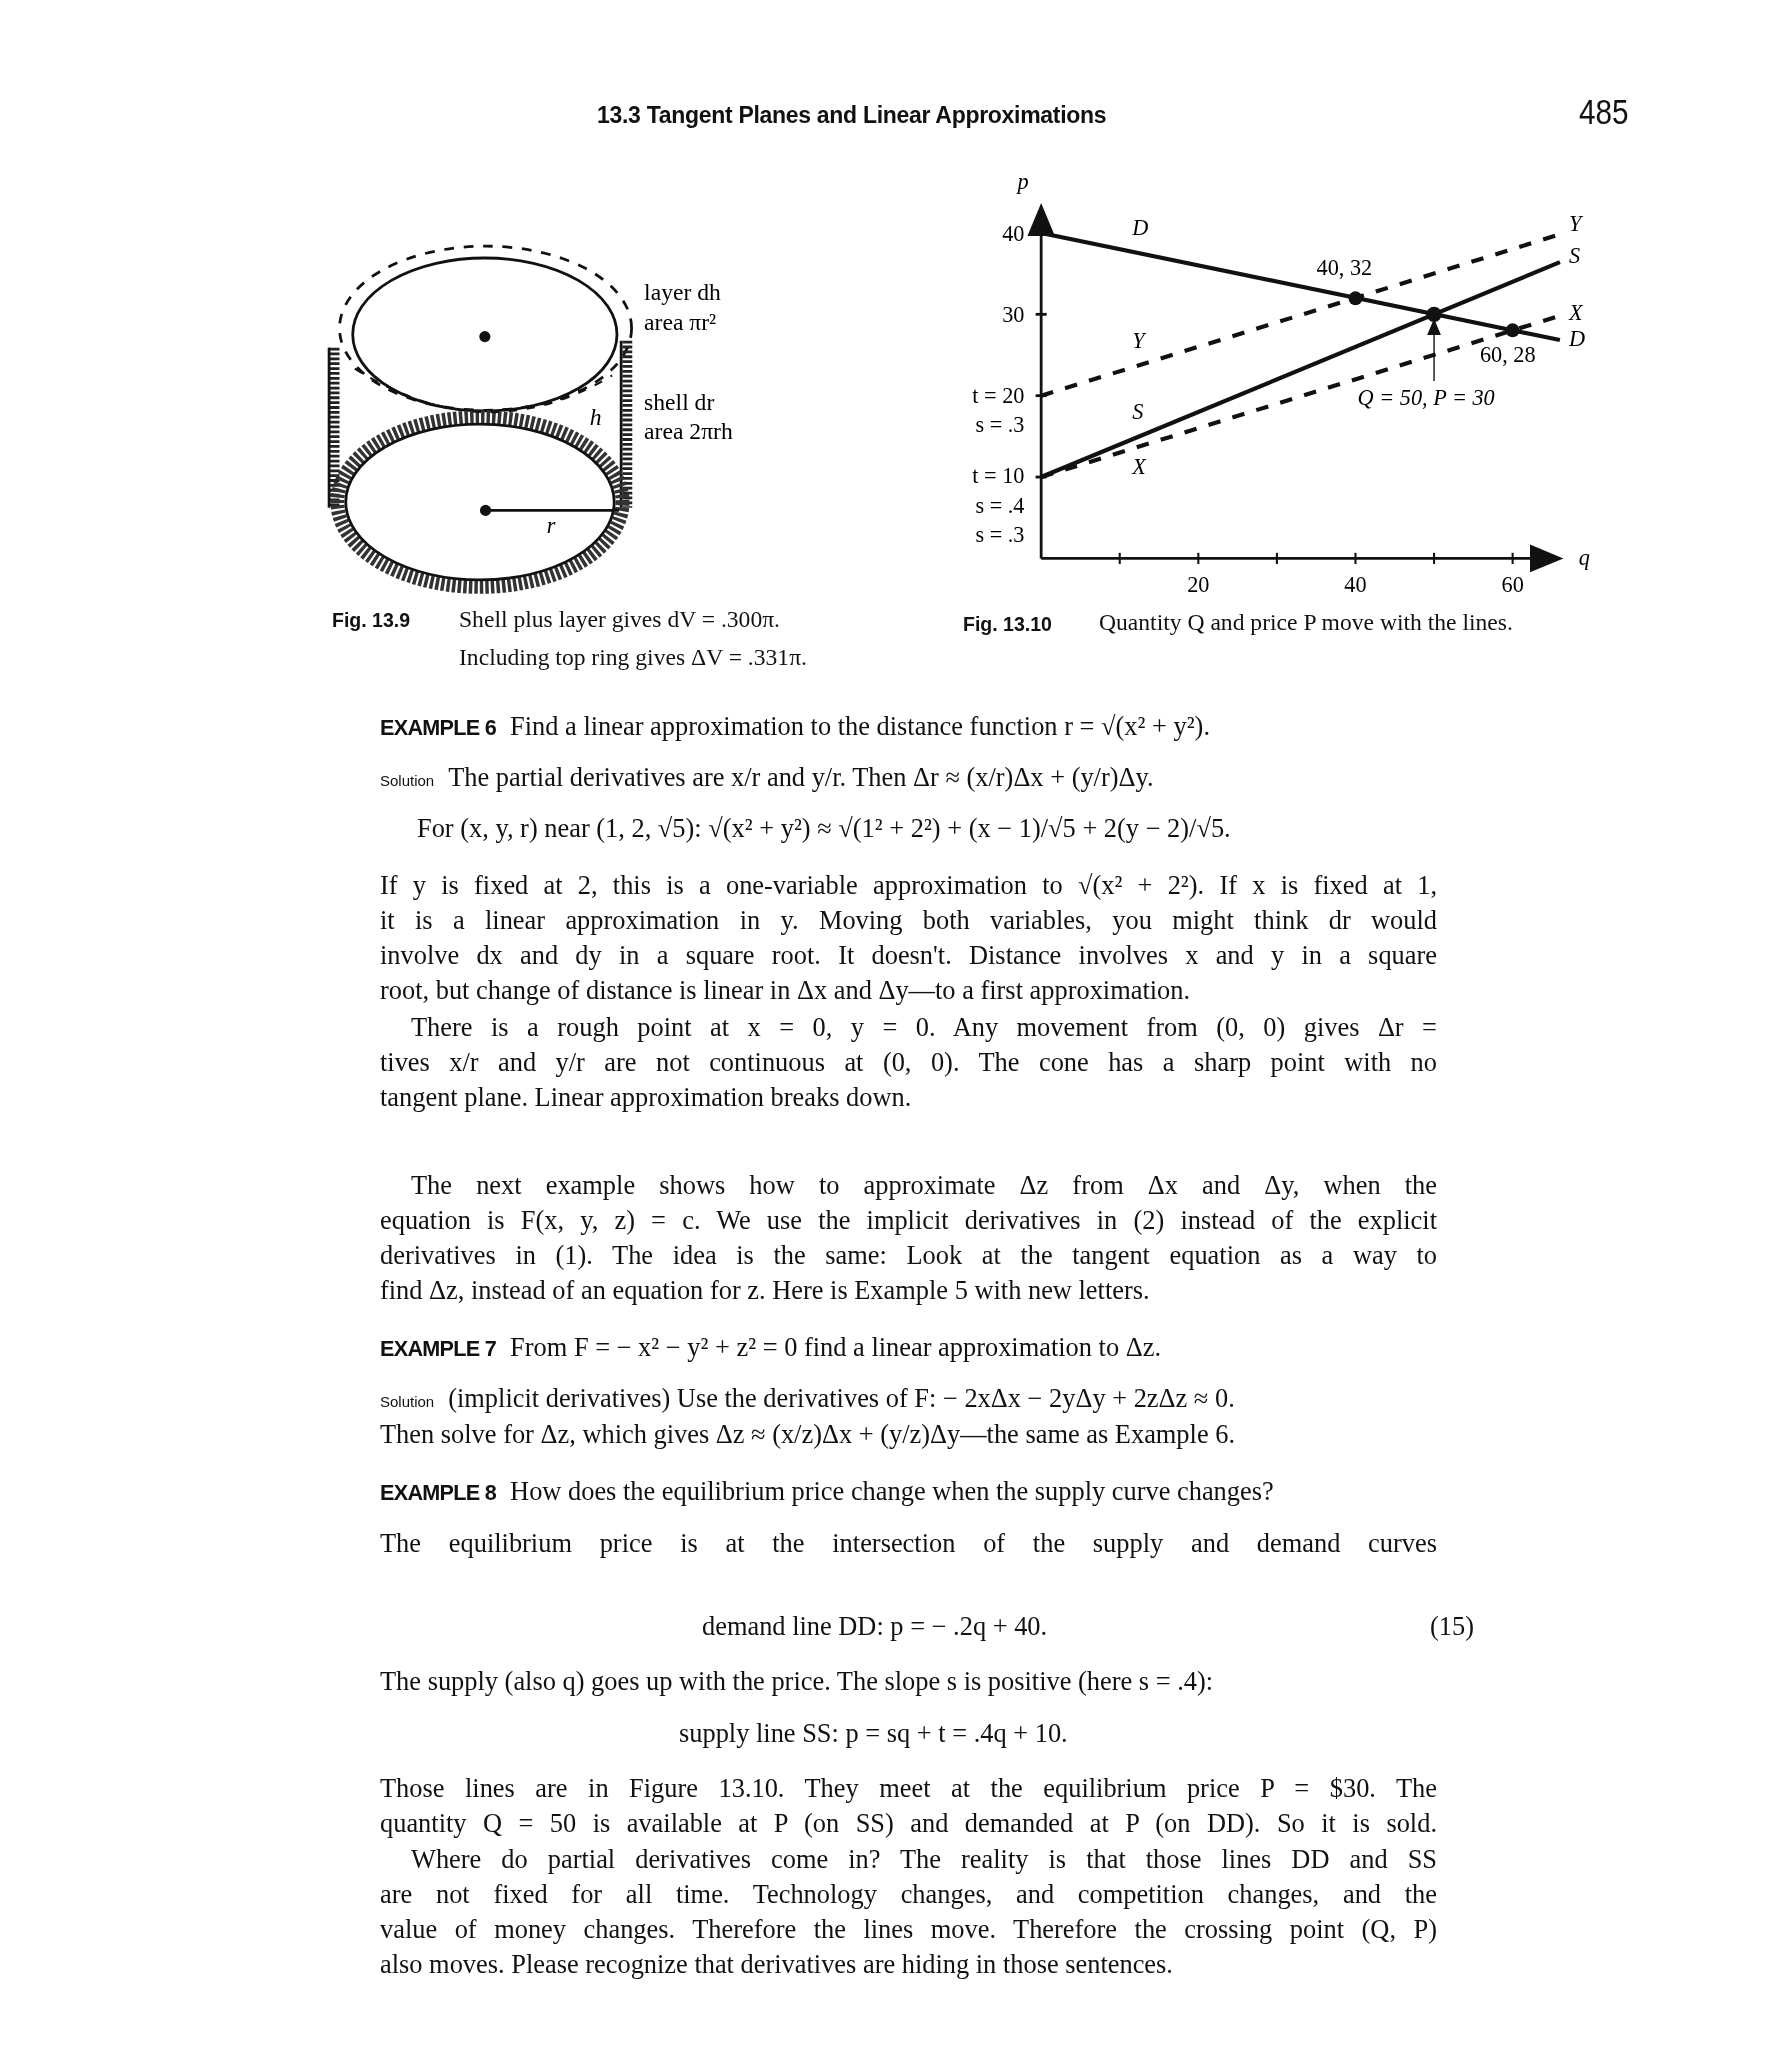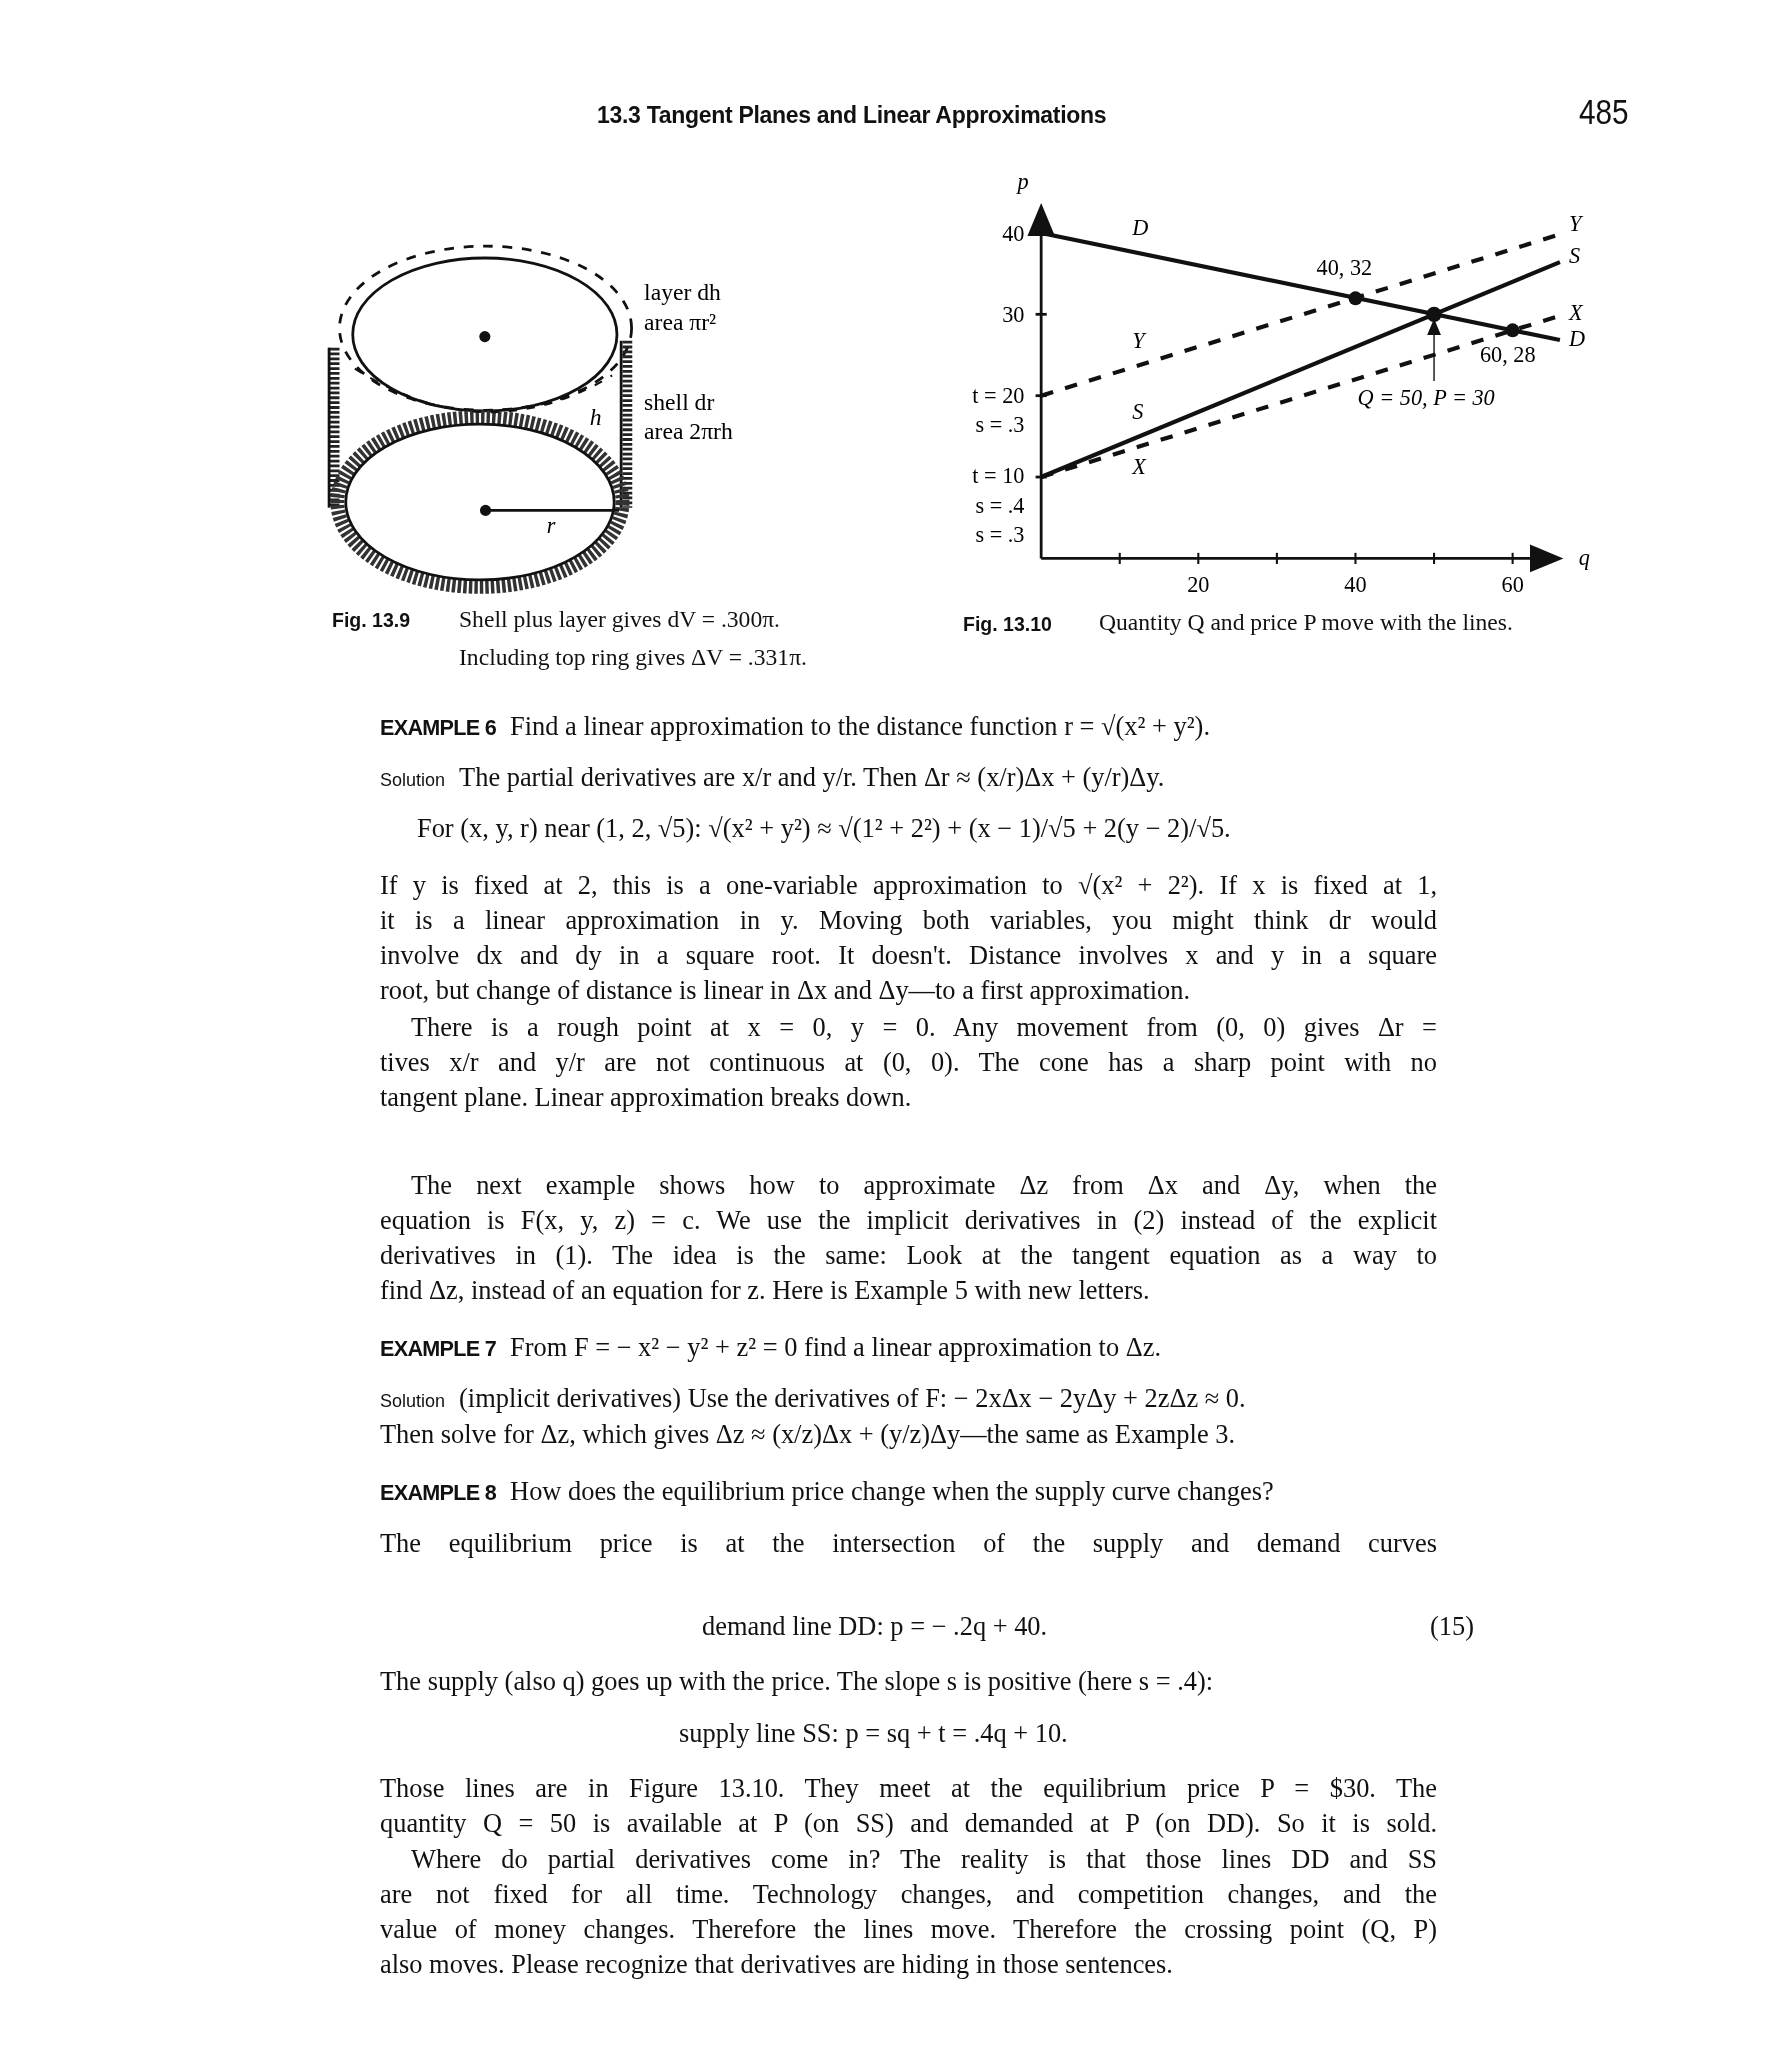--- a/index.html
+++ b/index.html
@@ -8,21 +8,21 @@
   .abs { position: absolute; }
   .header-title { left: 597px; top: 102px; font-family: "Liberation Sans", "DejaVu Sans", sans-serif;
                   font-weight: bold; font-size: 23px; letter-spacing: -0.3px; white-space: nowrap; }
   .page-num { left: 1579px; top: 92px; font-family: "Liberation Sans", "DejaVu Sans", sans-serif;
               font-size: 35px; font-weight: normal; transform: scaleX(0.85); transform-origin: left; }
   .fig-label { font-family: "Liberation Sans", "DejaVu Sans", sans-serif; font-weight: bold; font-size: 19.5px; }
   .cap { font-size: 23.6px; white-space: nowrap; }
   .body-text { font-size: 26.4px; line-height: 35px; white-space: nowrap; }
   .justify { text-align: justify; text-align-last: justify; width: 1057px; display: block; }
   .ex-label { font-family: Liberation Sans, sans-serif; font-weight: bold; font-size: 21.6px; letter-spacing: -0.7px; margin-right: 14px; }
-  .sol-label { font-family: "Liberation Sans", "DejaVu Sans", sans-serif; font-size: 18px; margin-right: 14px; }
+  .sol-label { font-family: "Liberation Sans", "DejaVu Sans", sans-serif; font-size: 15px; margin-right: 14px; }
   .svgfig { position: absolute; left: 0; top: 0; }
   .svgtext { font-family: "Liberation Serif", "DejaVu Serif", serif; }
 </style>
 </head>
 <body>
 
 <div class="abs header-title">13.3   Tangent Planes and Linear Approximations</div>
 <div class="abs page-num">485</div>
 
 <svg class="svgfig" width="1768" height="2066" viewBox="0 0 2542 2971">
@@ -164,21 +164,21 @@
   <span class="justify">derivatives in (1). The idea is the same: Look at the tangent equation as a way to</span>
   <span>find Δz, instead of an equation for z. Here is Example 5 with new letters.</span>
 </div>
 
 <div class="abs body-text" style="left:380px; top:1330px;">
   <span class="ex-label">EXAMPLE 7</span><span>From F = − x² − y² + z² = 0 find a linear approximation to Δz.</span>
 </div>
 <div class="abs body-text" style="left:380px; top:1381px;">
   <span class="sol-label">Solution</span><span>(implicit derivatives) Use the derivatives of F: − 2xΔx − 2yΔy + 2zΔz ≈ 0.</span>
 </div>
-<div class="abs body-text" style="left:380px; top:1417px;">Then solve for Δz, which gives Δz ≈ (x/z)Δx + (y/z)Δy—the same as Example 3.</div>
+<div class="abs body-text" style="left:380px; top:1417px;">Then solve for Δz, which gives Δz ≈ (x/z)Δx + (y/z)Δy—the same as Example 6.</div>
 
 <div class="abs body-text" style="left:380px; top:1474px;">
   <span class="ex-label">EXAMPLE 8</span><span>How does the equilibrium price change when the supply curve changes?</span>
 </div>
 <div class="abs body-text" style="left:380px; top:1526px;">
   <span class="justify">The equilibrium price is at the intersection of the supply and demand curves</span>
 </div>
 <div class="abs body-text" style="left:702px; top:1609px;">demand line DD: p = − .2q + 40.</div>
 <div class="abs body-text" style="left:1403px; top:1609px;margin-left:27px;">(15)</div>
 <div class="abs body-text" style="left:380px; top:1664px;">The supply (also q) goes up with the price. The slope s is positive (here s = .4):</div>

